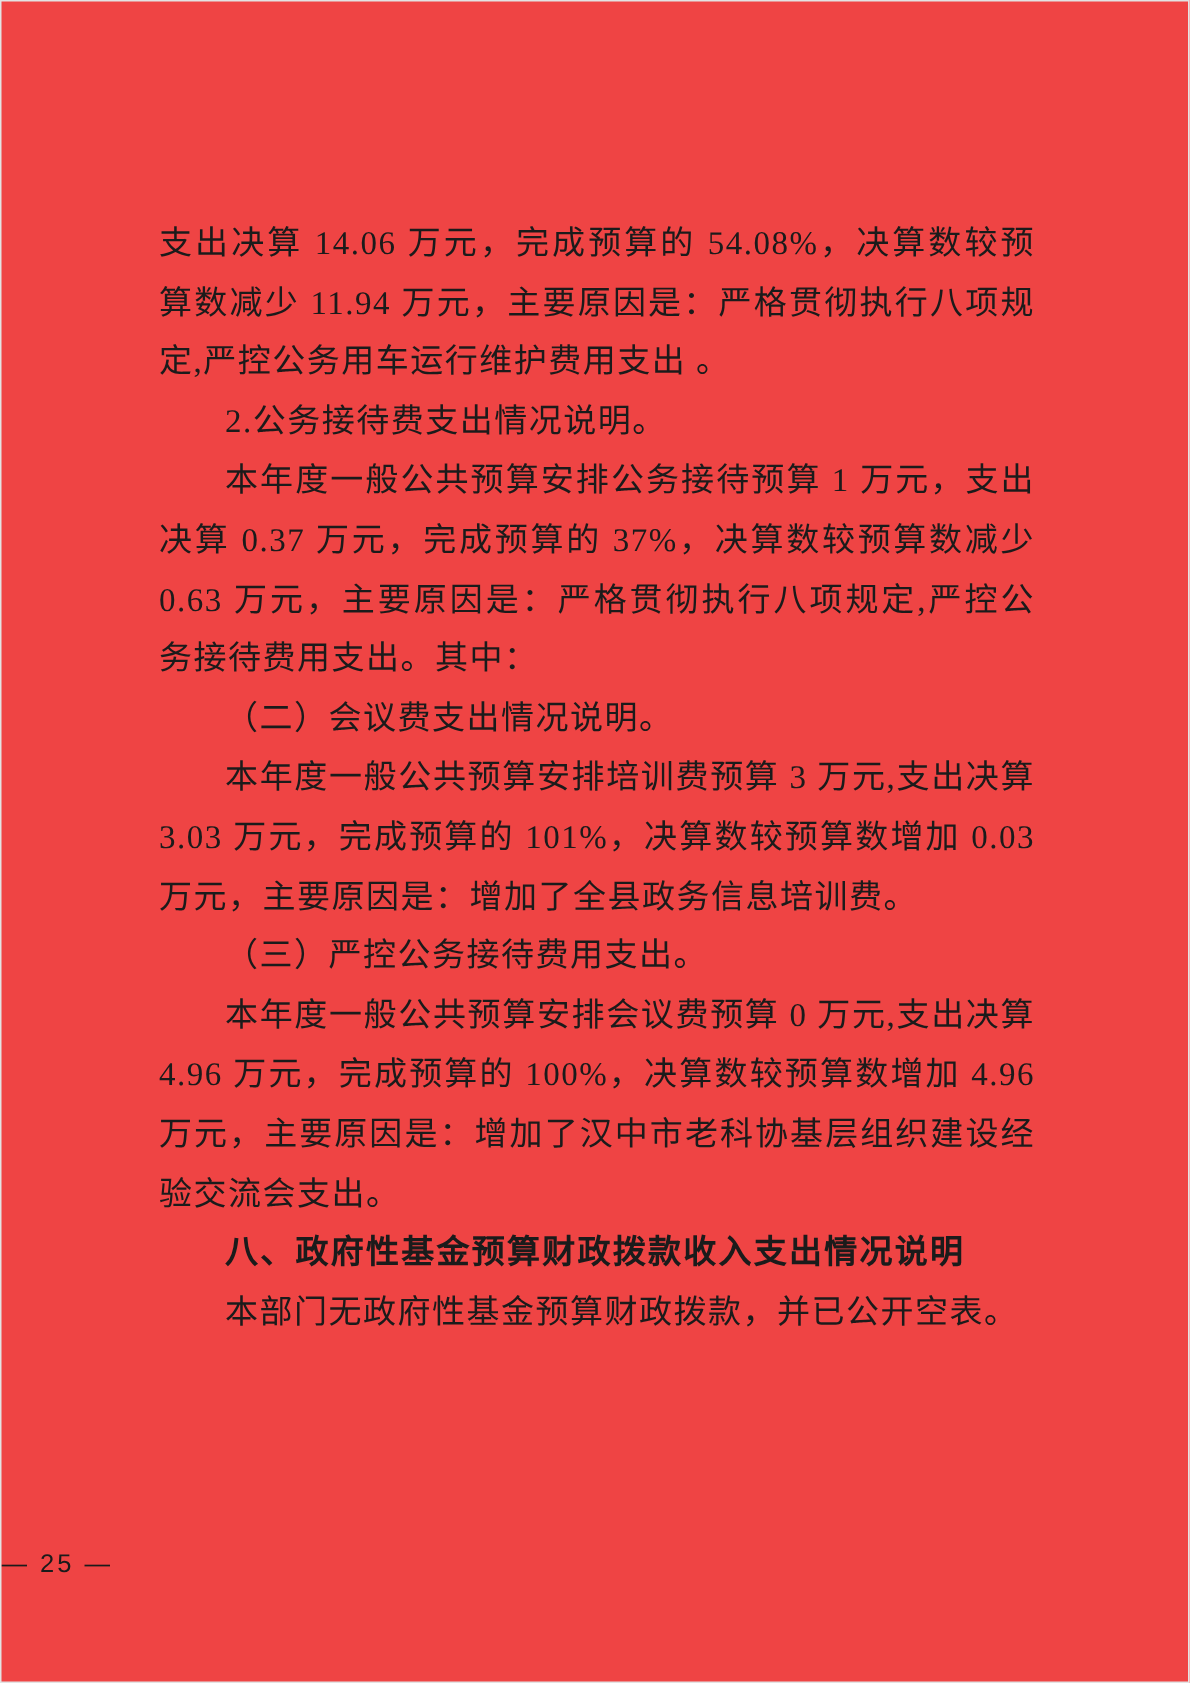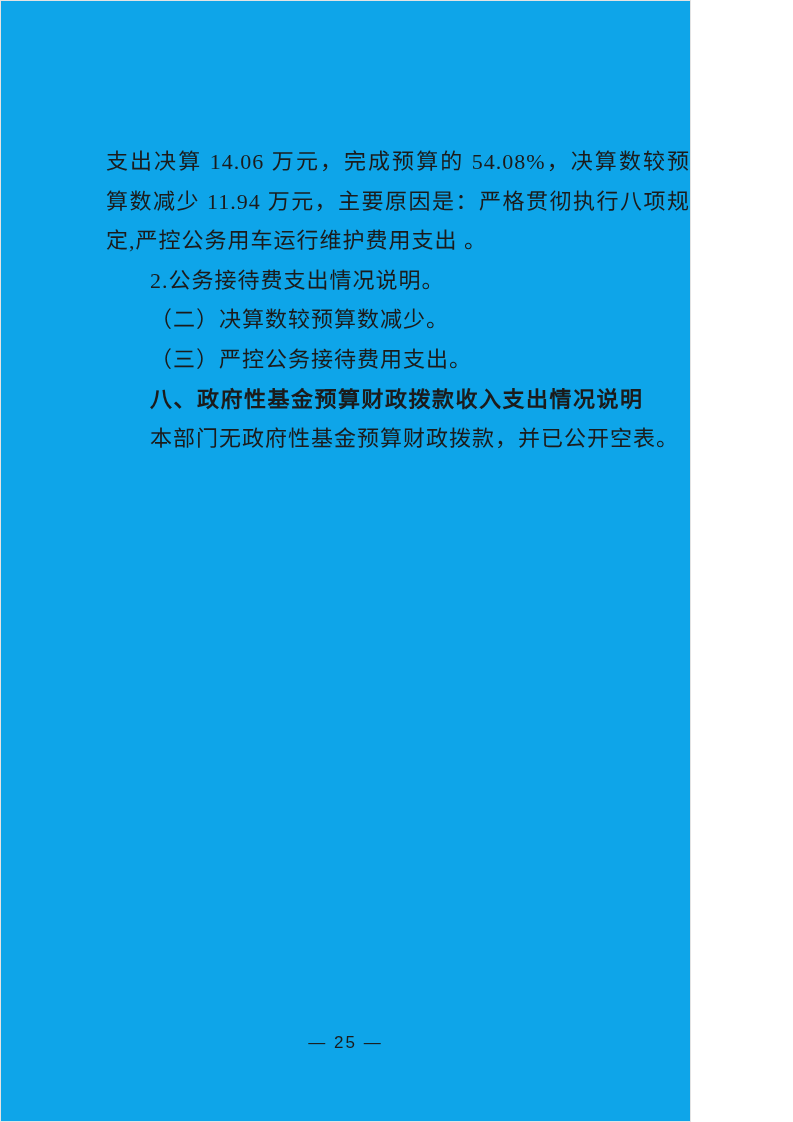--- a/index.html
+++ b/index.html
@@ -2,23 +2,23 @@
 <html lang="zh-CN"><head>
 <meta charset="utf-8">
 <style>
   html, body {
     margin: 0;
     padding: 0;
     background: #ffffff;
   }
   .page {
     position: relative;
-    width: 691px;
+    width: 793px;
     height: 1122px;
-    background: #0ea5e9;
+    background: #ef4444;
     box-sizing: border-box;
     border: 1px solid #e3e3e3;
     overflow: hidden;
   }
   .doc-body {
     position: absolute;
     top: 141px;
     left: 105px;
     width: 584px;
   }
@@ -44,33 +44,35 @@
     letter-spacing: 1.5px;
   }
   .bold-run {
     font-weight: 700;
   }
   .page-number {
     position: absolute;
     top: 1032px;
     left: 0;
     right: 0;
-    text-align: center;
     font-family: "Liberation Sans", "DejaVu Sans", sans-serif;
     font-size: 17px;
     letter-spacing: 2px;
     color: #1b1b1b;
   }
 </style>
 </head>
 <body>
 
 <div class="page">
   <div class="doc-body">
       <p class="para"><span>支出决算 14.06 万元，完成预算的 54.08%，决算数较预算数减少 11.94 万元，主要原因是：严格贯彻执行八项规定,严控公务用车运行维护费用支出 。</span></p>
       <p class="para indent"><span>2.公务接待费支出情况说明。</span></p>
-      <p class="para indent"><span>（二）决算数较预算数减少。</span></p>
+      <p class="para indent"><span>本年度一般公共预算安排公务接待预算 1 万元，支出决算 0.37 万元，完成预算的 37%，决算数较预算数减少 0.63 万元，主要原因是：严格贯彻执行八项规定,严控公务接待费用支出。其中：</span></p>
+      <p class="para indent"><span>（二）会议费支出情况说明。</span></p>
+      <p class="para indent"><span>本年度一般公共预算安排培训费预算 3 万元,支出决算 3.03 万元，完成预算的 101%，决算数较预算数增加 0.03 万元，主要原因是：增加了全县政务信息培训费。</span></p>
       <p class="para indent"><span>（三）严控公务接待费用支出。</span></p>
+      <p class="para indent"><span>本年度一般公共预算安排会议费预算 0 万元,支出决算 4.96 万元，完成预算的 100%，决算数较预算数增加 4.96 万元，主要原因是：增加了汉中市老科协基层组织建设经验交流会支出。</span></p>
       <p class="heading indent"><span class="bold-run">八、政府性基金预算财政拨款收入支出情况说明</span></p>
       <p class="para indent"><span>本部门无政府性基金预算财政拨款，并已公开空表。</span></p>
     </div>
   <div class="page-number">— 25 —</div>
 </div>
 
 </body></html>

